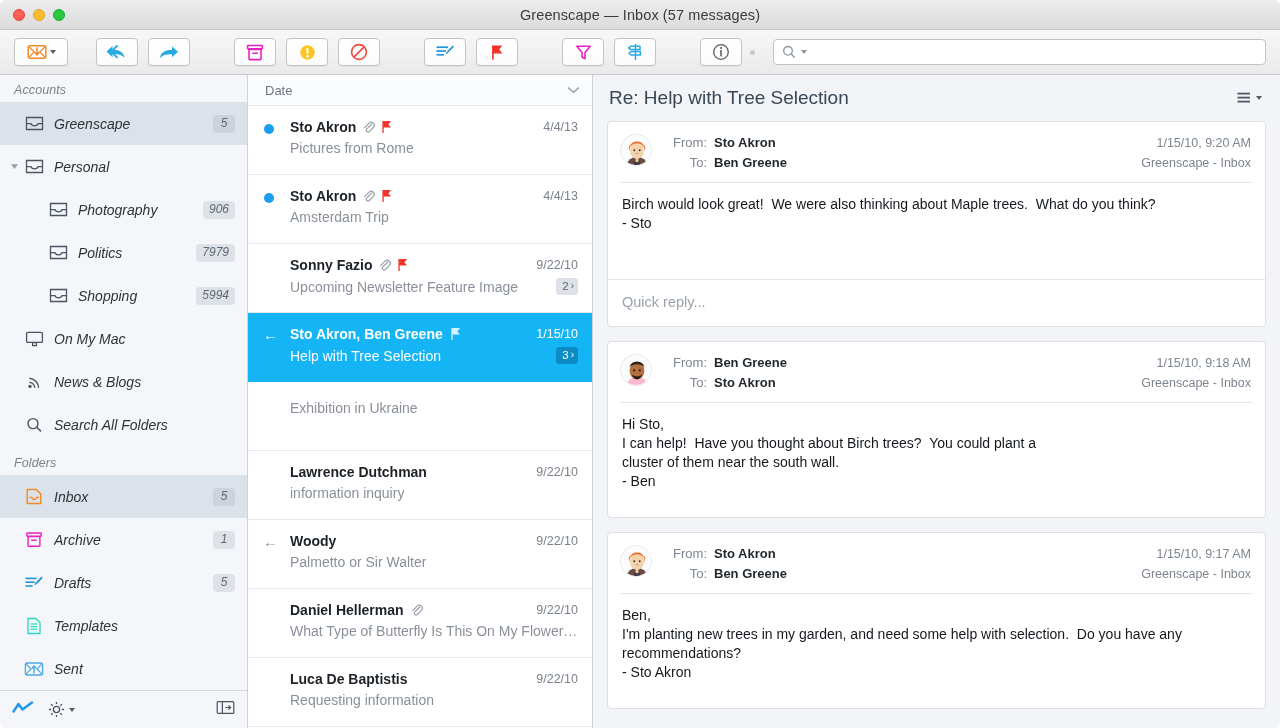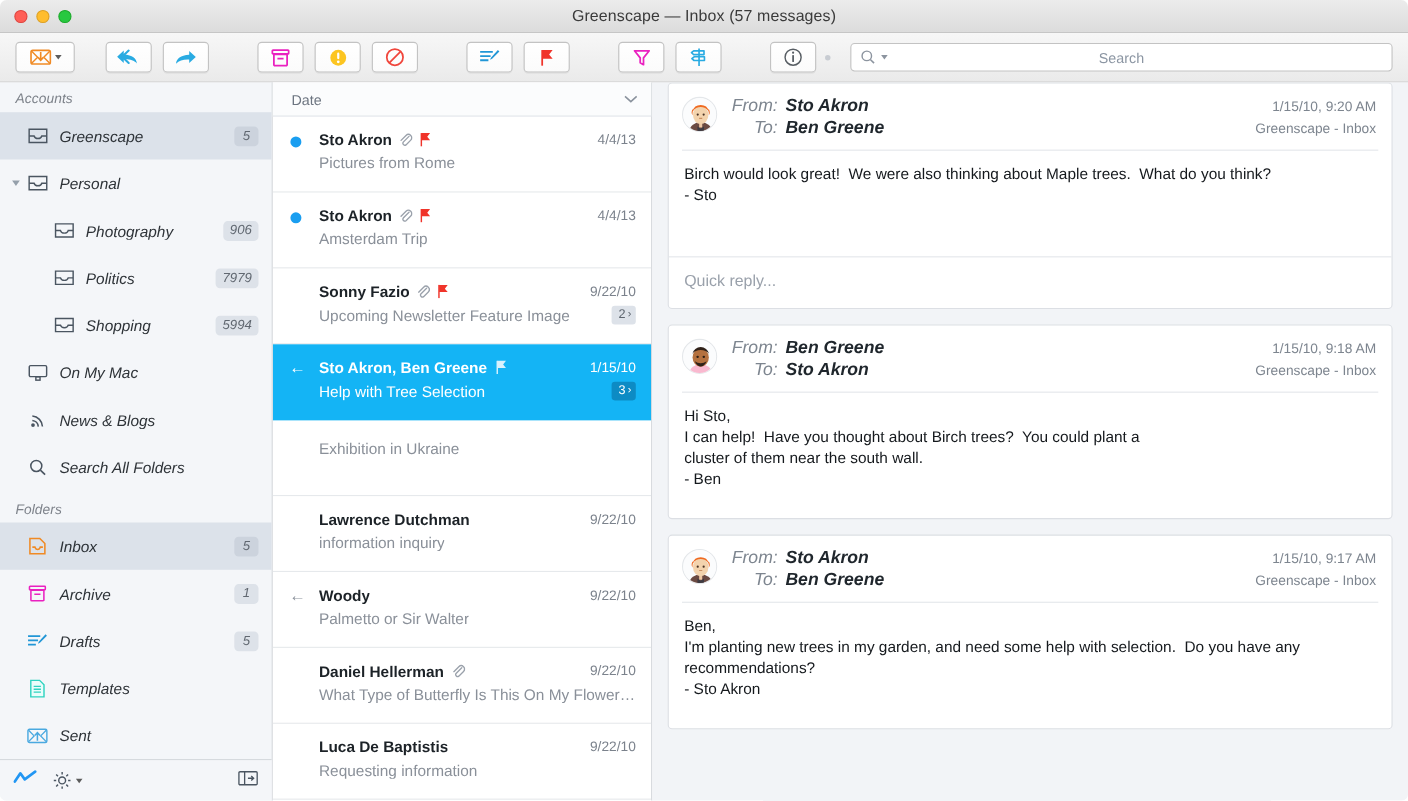--- a/index.html
+++ b/index.html
@@ -201,21 +201,21 @@
     margin-bottom:14px;
   }
   .card-head { display:flex; padding:11px 14px 9px 12px; }
   .avatar {
     width:32px;height:32px;border-radius:50%;
     flex:0 0 32px; margin-right:11px; margin-top:1px;
     border:1px solid #e4e7ea; overflow:hidden; position:relative;
     background:#fafbfc;
   }
   .addr { flex:1; min-width:0; }
-  .addr-row { display:flex; font-size:16px; line-height:20px;font-style:italic; }
+  .addr-row { display:flex; font-size:13px; line-height:20px; }
   .addr-lbl { color:#7d858f; width:44px; flex:0 0 44px; text-align:right; margin-right:7px; }
   .addr-val { color:#1f262c; font-weight:bold; white-space:nowrap; overflow:hidden; text-overflow:ellipsis; }
   .meta { text-align:right; flex:0 0 auto; padding-left:12px; }
   .meta div { font-size:12.5px; color:#7d858f; line-height:20px; }
   .card-sep { height:1px; background:#e3e6ea; margin:0 12px; }
   .card-body {
     padding:12px 14px 26px 14px;
     font-size:14px; color:#15191d; line-height:19px;
     white-space:pre-wrap;
     min-height:96px;
@@ -335,21 +335,20 @@
     </div>
 
     <div class="search-dot"></div>
 
     <div class="searchbox">
       <svg width="15" height="14" viewBox="0 0 15 14">
         <circle cx="6" cy="5.8" r="4.3" fill="none" stroke="#8c949f" stroke-width="1.3"></circle>
         <line x1="9.2" y1="9.1" x2="12.6" y2="12.4" stroke="#8c949f" stroke-width="1.4"></line>
       </svg>
       <span class="caret" style="margin-left:4px;border-top-color:#8c949f"></span>
-      <span class="ph">Search</span>
     </div>
   </div>
 
   <div class="body">
 
     <div class="sidebar">
       <div class="sb-scroll">
 
         <div class="sb-head">Accounts</div>
 
@@ -759,20 +758,32 @@
               </div>
               <div class="row-line2">
                 <span class="subject">Requesting information</span>
               </div>
             </div>
           </div>
         </div>
     </div>
 
     <div class="reader">
+      <div class="rd-head">
+        <div class="rd-title">Re: Help with Tree Selection</div>
+        <div class="spacer"></div>
+        <div style="display:flex;align-items:center;gap:3px">
+          <svg width="17" height="14" viewBox="0 0 17 14">
+            <line x1="1.5" y1="2.6" x2="14" y2="2.6" stroke="#4f5864" stroke-width="1.8"></line>
+            <line x1="1.5" y1="6.6" x2="14" y2="6.6" stroke="#4f5864" stroke-width="1.8"></line>
+            <line x1="1.5" y1="10.6" x2="14" y2="10.6" stroke="#4f5864" stroke-width="1.8"></line>
+          </svg>
+          <span class="caret"></span>
+        </div>
+      </div>
       <div class="rd-body" id="rd-body">
           <div class="card">
             <div class="card-head">
               <div class="avatar"><svg width="32" height="32" viewBox="0 0 32 32">
                   <circle cx="16" cy="16" r="16" fill="#fbfcfd"></circle>
                   <path d="M6 30 a10 8 0 0 1 20 0 Z" fill="#6b4a42"></path>
                   <path d="M14.6 22 h2.8 v5 h-2.8 Z" fill="#efc9a4"></path>
                   <ellipse cx="16" cy="15.6" rx="7" ry="8.2" fill="#f3d3ad"></ellipse>
                   <path d="M8.6 12.4 a7.6 7.6 0 0 1 14.8 0 c-2-3-4.6-4.2-7.4-4.2 s-5.4 1.2-7.4 4.2 Z" fill="#ef6a20"></path>
                   <path d="M8.4 10.6 c-1 2.2-.8 4 .2 5.2 c-.2-2.4.2-4 1-5.2 Z" fill="#ef6a20"></path>

